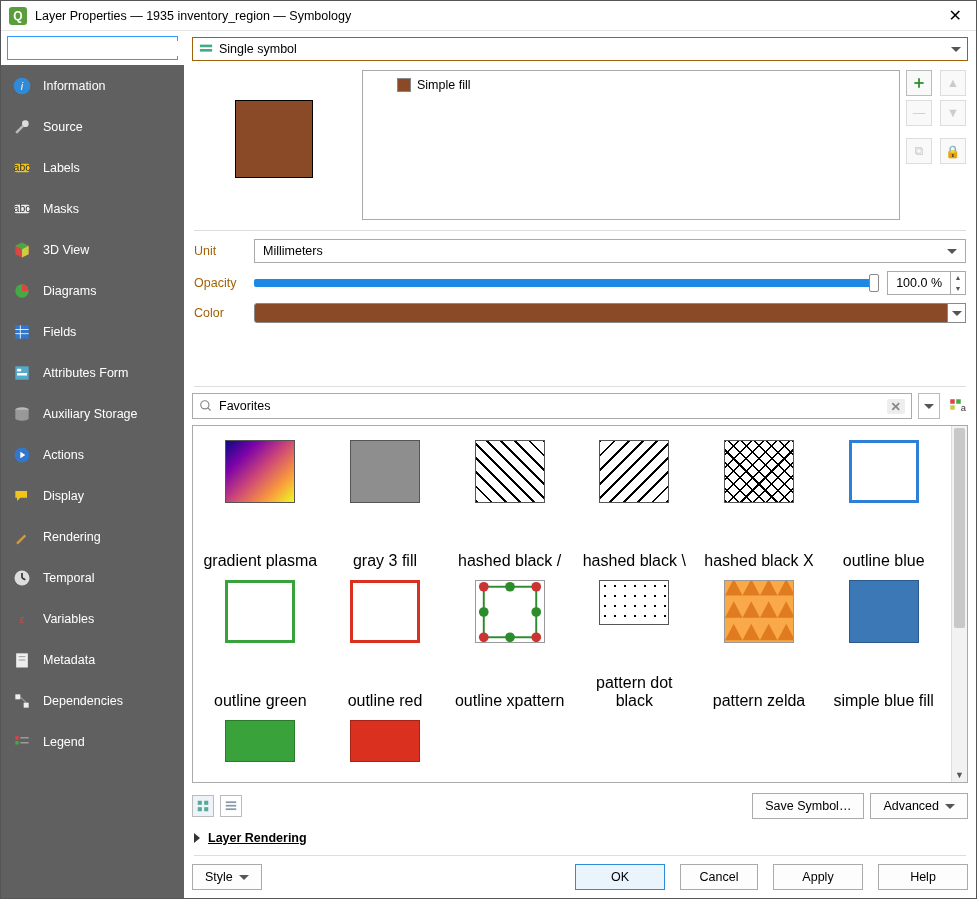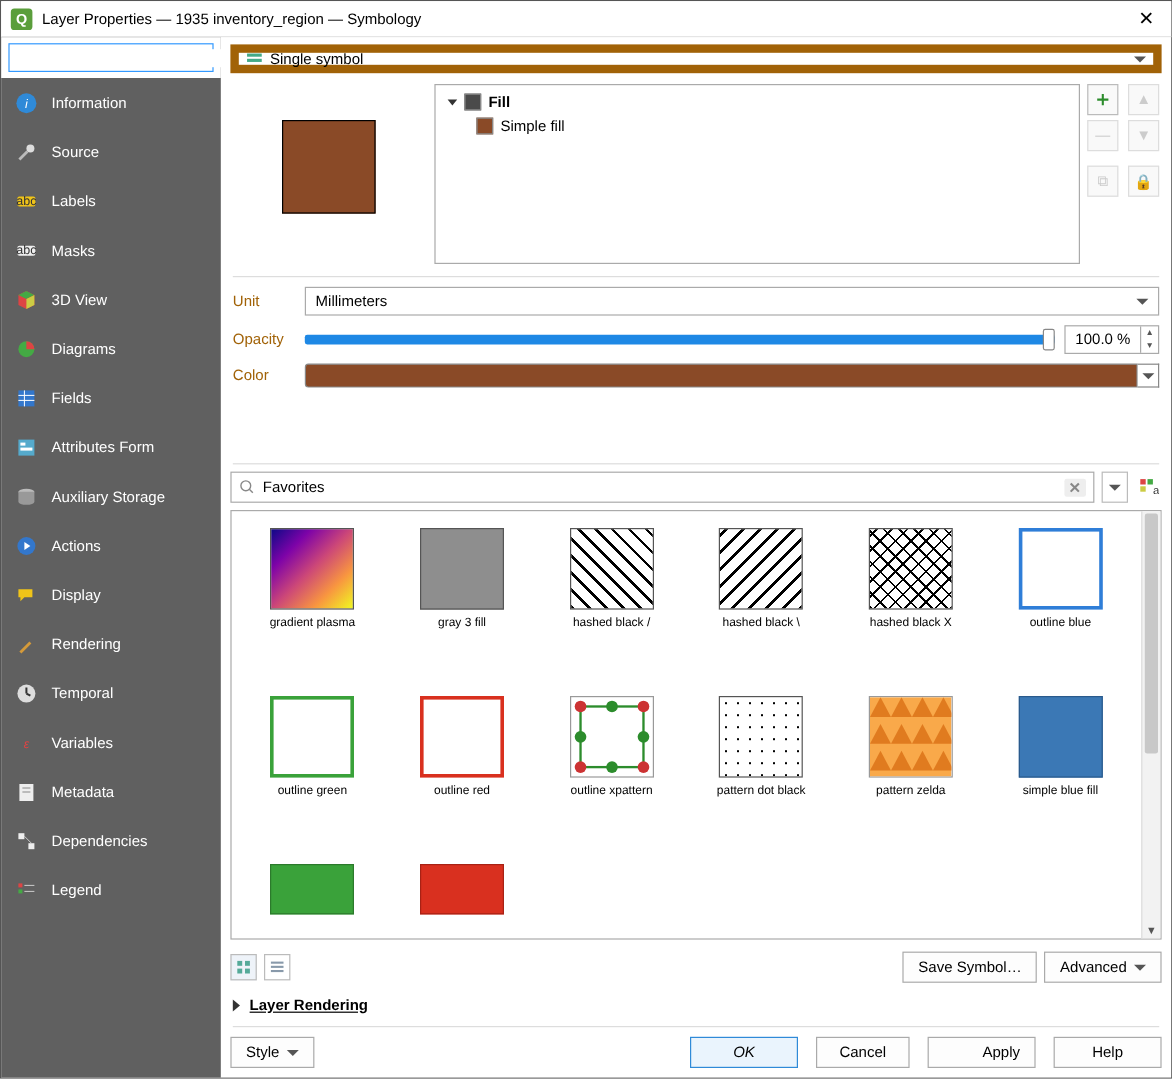--- a/index.html
+++ b/index.html
@@ -14,21 +14,21 @@
   .search-wrap { padding:5px 6px; background:#fff; }
   .search { display:flex; align-items:center; border:1px solid #3399ff; background:#fff; height:24px; padding:0 6px;}
   .search svg { width:14px; height:14px; stroke:#888; fill:none; stroke-width:2;}
   .search input { border:none; outline:none; margin-left:6px; flex:1; font-size:13px;}
   .navlist { flex:1; overflow:hidden; }
   .navitem { display:flex; align-items:center; height:41px; padding:0 10px; color:#fff; gap:10px; cursor:default;}
   .navitem.active { background:#fff; color:#000; }
   .navicon { width:22px; height:22px; display:flex; align-items:center; justify-content:center; font-size:14px;}
   .rightcol { flex:1; display:flex; flex-direction:column; min-width:0; }
   .topcombo-row { padding:6px 8px 3px 8px; display:flex; }
-  .combo { flex:1; border:7px solid #a16207; height:24px; display:flex; align-items:center; padding:0 6px; background:#fff; justify-content:space-between;}
+  .combo { flex:1; border:1px solid #a16207; height:24px; display:flex; align-items:center; padding:0 6px; background:#fff; justify-content:space-between;}
   .combo-icon { width:14px; height:14px; margin-right:6px; display:inline-block; }
   .tri-down { width:0; height:0; border-left:5px solid transparent; border-right:5px solid transparent; border-top:5px solid #555;}
   .preview-row { display:flex; padding:6px 8px 8px 8px; gap:6px; }
   .preview-box-wrap { width:164px; display:flex; align-items:flex-start; justify-content:center; padding-top:30px;}
   .preview-swatch { width:78px; height:78px; background:#8a4a27; border:1px solid #000;}
   .layer-tree { flex:1; border:1px solid #aaa; background:#fff; min-height:150px; padding:4px 6px;}
   .tree-row { display:flex; align-items:center; gap:6px; height:20px;}
   .tree-row.child { padding-left:28px;}
   .tree-tri { width:0; height:0; border-left:4px solid transparent; border-right:4px solid transparent; border-top:5px solid #333; margin-left:4px;}
   .tree-swatch { width:14px; height:14px; border:1px solid #888;}
@@ -57,21 +57,21 @@
   .fav-search{ flex:1; border:1px solid #aaa; height:26px; display:flex; align-items:center; padding:0 6px; gap:6px;}
   .fav-search input{ border:none; outline:none; flex:1;}
   .clear-x{ color:#888; font-weight:bold; padding:0 4px; background:#eee; border-radius:2px;}
   .fav-dd{ width:22px; height:26px; border:1px solid #bbb; display:flex; align-items:center; justify-content:center;}
   .fav-cfg{ width:22px; height:26px; display:flex; align-items:center; justify-content:center;}
   .gallery-wrap{ margin:2px 8px 6px 8px; border:1px solid #aaa; flex:1; display:flex; min-height:0;}
   .gallery{ flex:1; overflow:hidden; padding:14px 10px 0 10px; display:grid; grid-template-columns:repeat(6,1fr); gap:10px 10px; align-content:start;}
   .g-item{ display:flex; flex-direction:column; align-items:center; gap:6px; height:130px;}
   .g-sw{ width:70px; height:68px; border:1px solid #999; background:#fff; display:flex; align-items:center; justify-content:center; overflow:hidden;}
   .g-sw.noborder{ border:1px solid #555;}
-  .g-lbl{ text-align:center; font-size:10px;}
+  .g-lbl{ text-align:center; font-size:16px;margin-top:43px;}
   .vscroll{ width:16px; background:#f2f2f2; border-left:1px solid #ddd; position:relative;}
   .vscroll .thumb{ position:absolute; top:2px; left:2px; right:2px; height:200px; background:#c8c8c8; border-radius:2px;}
   .vscroll .arr{ position:absolute; left:0; right:0; height:14px; display:flex; align-items:center; justify-content:center; font-size:9px; color:#555;}
   .vscroll .arr.top{ top:0;} .vscroll .arr.bot{ bottom:0;}
   .tool-row{ display:flex; align-items:center; padding:4px 8px; gap:6px;}
   .tool-row .spacer{ flex:1;}
   .small-toggle{ width:22px; height:22px; border:1px solid #bbb; display:flex; align-items:center; justify-content:center; background:#eef3f9;}
   .small-toggle.off{ background:#fff;}
   .btn{ height:26px; border:1px solid #aaa; background:#fdfdfd; padding:0 12px; display:flex; align-items:center; gap:6px;}
   .section-head{ display:flex; align-items:center; gap:8px; padding:8px 10px;}
@@ -280,25 +280,20 @@
           </span>
           <div class="tri-down"></div>
         </div>
       </div>
 
       <div class="preview-row">
         <div class="preview-box-wrap">
           <div class="preview-swatch"></div>
         </div>
         <div class="layer-tree">
-          <div class="tree-row">
-            <div class="tree-tri"></div>
-            <div class="tree-swatch dark"></div>
-            <span class="tree-label bold">Fill</span>
-          </div>
           <div class="tree-row child">
             <div class="tree-swatch brown"></div>
             <span class="tree-label">Simple fill</span>
           </div>
         </div>
         <div class="side-btns">
           <div class="sq-btn green">
               <svg width="14" height="14" viewBox="0 0 24 24" fill="none" stroke-width="3">
                 <line x1="12" y1="4" x2="12" y2="20"></line>
                 <line x1="4" y1="12" x2="20" y2="12"></line>
@@ -502,27 +497,27 @@
       </div>
 
       <div class="sep"></div>
 
       <div class="footer">
         <div class="btn">
             <span>Style</span>
             <div class="tri-down"></div>
           </div>
         <div class="spacer"></div>
-        <div class="btn primary" style="width:90px;justify-content:center;font-style:italic;">
+        <div class="btn primary" style="width:90px;justify-content:center;">
             <span>OK</span>
           </div>
         <div class="btn" style="width:78px;justify-content:center;">
             <span>Cancel</span>
           </div>
-        <div class="btn" style="width:90px;justify-content:flex-end;">
+        <div class="btn" style="width:90px;justify-content:center;">
             <span>Apply</span>
           </div>
         <div class="btn" style="width:90px;justify-content:center;">
             <span>Help</span>
           </div>
       </div>
     </div>
   </div>
 </div>
 

